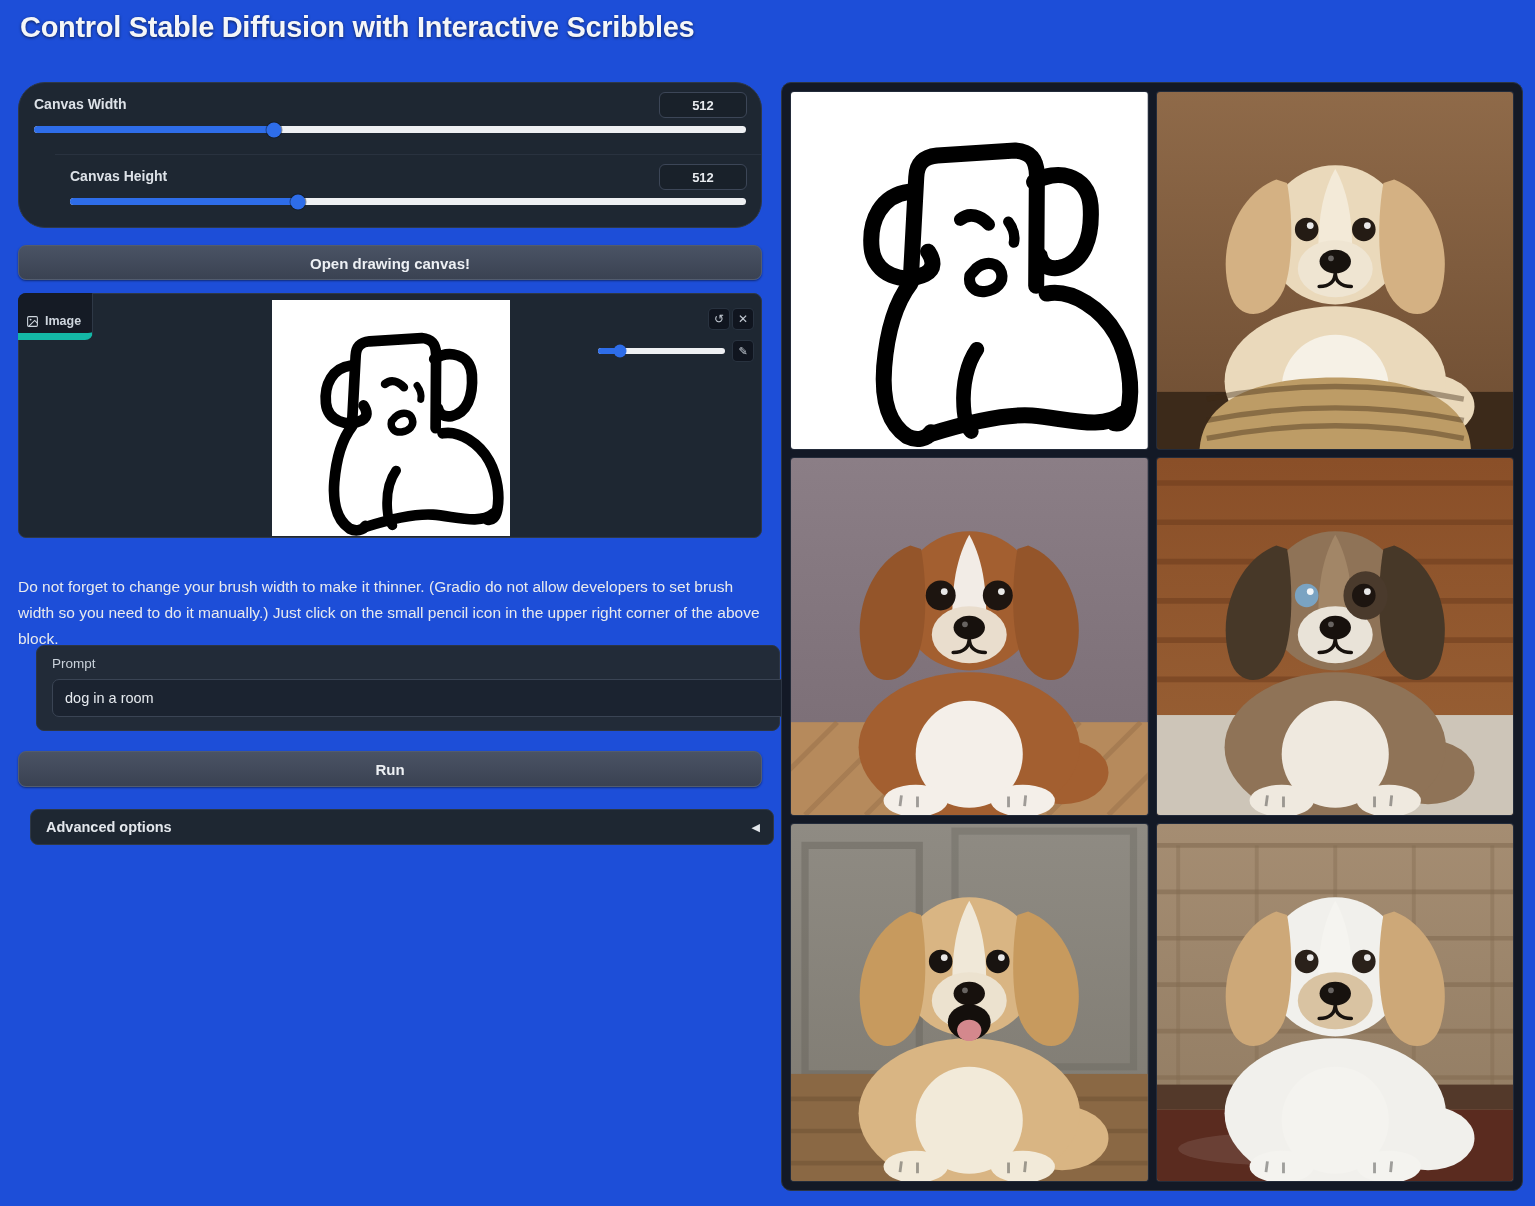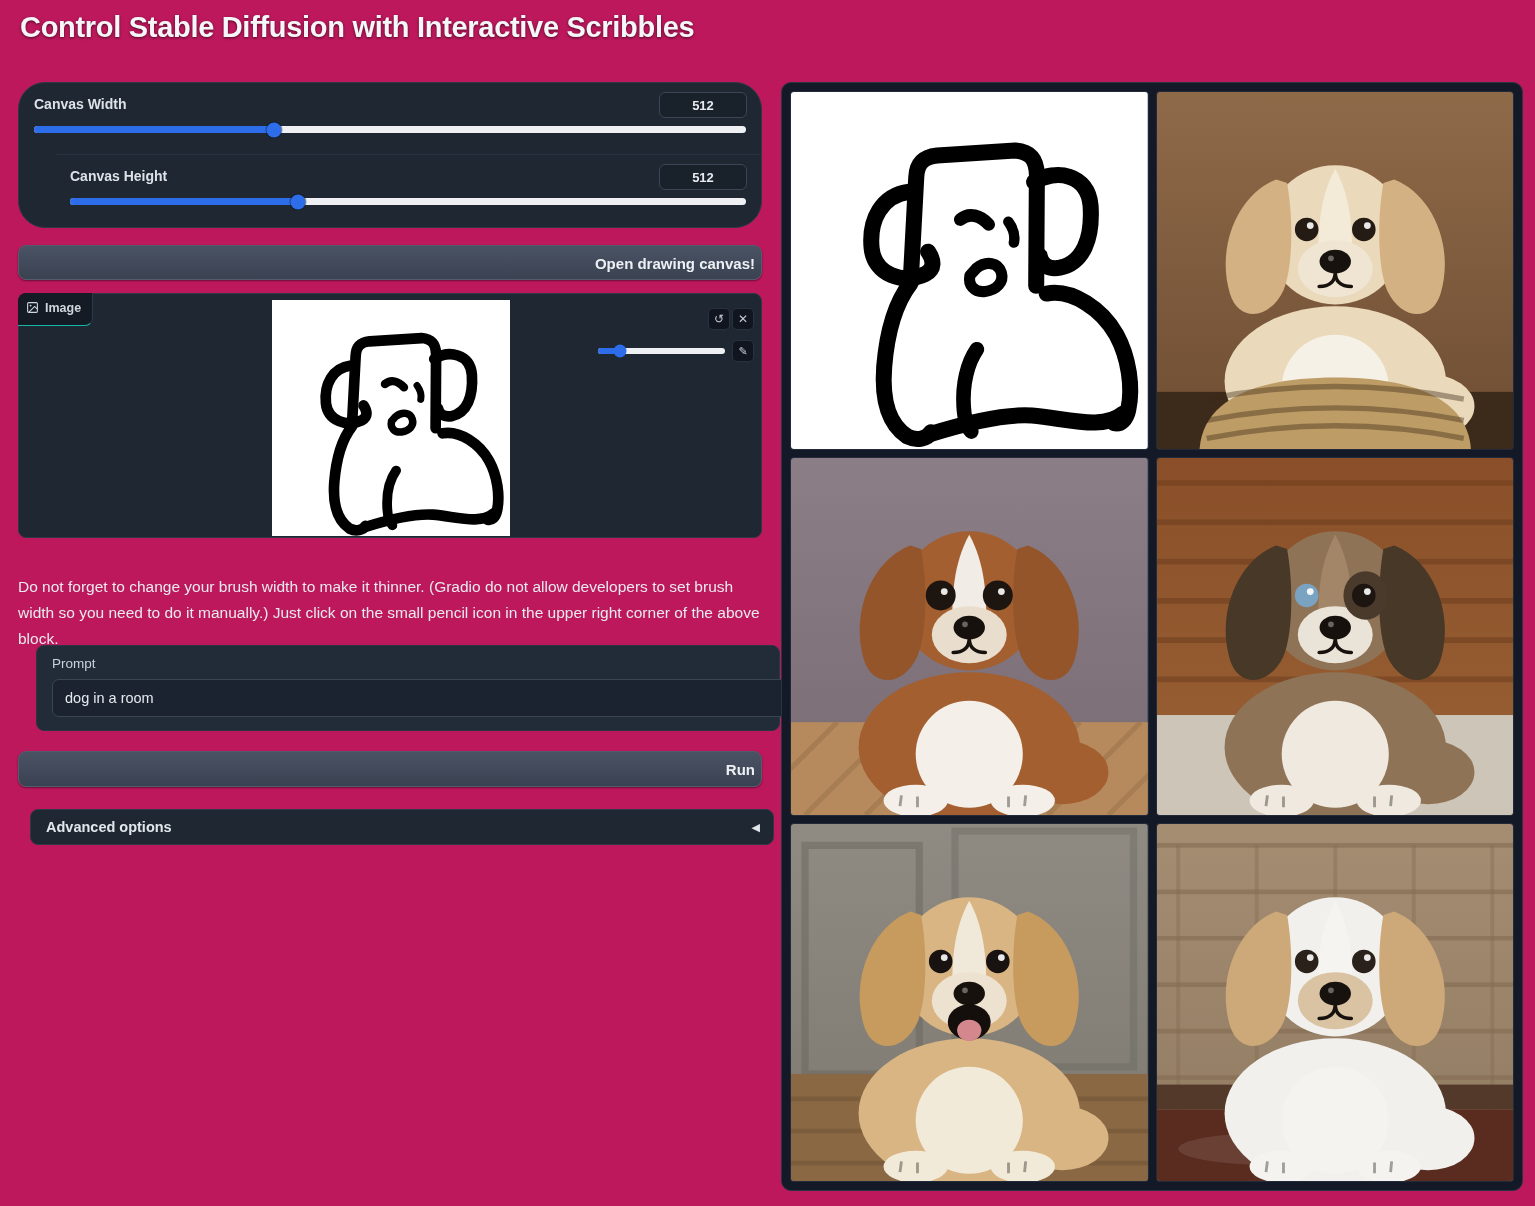--- a/index.html
+++ b/index.html
@@ -1,16 +1,16 @@
 <!DOCTYPE html>
 <html><head>
 <meta charset="utf-8">
 <style>
   html,body{margin:0;padding:0;background:#0b0f17;}
-  #app{position:relative;width:1535px;height:1206px;background:#be185d;
+  #app{position:relative;width:1535px;height:1206px;background:#1d4ed8;
        font-family:"Liberation Sans",sans-serif;color:#e7eaee;overflow:hidden;}
 
   
   .page-title{position:absolute;left:20px;top:11px;font-size:29px;font-weight:700;
     color:#f4f6f8;letter-spacing:-.3px;text-shadow:0 1px 3px rgba(0,0,0,.6);margin:0;}
 
   
   .panel{position:absolute;background:#1e2732;border:1px solid #2e3846;border-radius:8px;box-sizing:border-box;}
 
   
@@ -22,29 +22,29 @@
     border:1px solid #3c4657;border-radius:6px;color:#e8ebef;font-size:13px;font-weight:600;
     text-align:center;font-family:"Liberation Sans",sans-serif;box-sizing:border-box;padding:0;}
   .track{position:absolute;left:15px;right:15px;top:43px;height:7px;border-radius:5px;background:#eef0f3;}
   .track .fill{position:absolute;left:0;top:0;bottom:0;width:var(--p,33%);background:#2e6de9;border-radius:5px;}
   .track .handle{position:absolute;left:var(--p,33%);top:50%;transform:translate(-50%,-50%);
     width:15px;height:15px;border-radius:50%;background:#2e6de9;box-shadow:0 0 0 1px rgba(12,18,28,.45);}
 
   
   .big-btn{position:absolute;left:18px;width:744px;height:36px;border-radius:8px;box-sizing:border-box;
     background:linear-gradient(180deg,#4a5364,#3a4252);border:1px solid #525c6e;
-    color:#edf0f4;font-size:15px;font-weight:700;text-align:right;line-height:34px;
+    color:#edf0f4;font-size:15px;font-weight:700;text-align:center;line-height:34px;
     box-shadow:0 1px 2px rgba(0,0,0,.45);cursor:pointer;}
   #open-canvas-btn{top:245px;height:35px;}
   #run-btn{top:751px;}
 
   
   #image-block{left:18px;top:293px;width:744px;height:245px;}
-  #image-badge{position:absolute;left:-1px;top:-1px;height:24px;display:flex;align-items:flex-start;gap:6px;
-    padding:8px 11px 0 8px;background:#151b25;border-right:1px solid #2e3846;border-bottom:1px solid #14b8a6;
+  #image-badge{position:absolute;left:-1px;top:-1px;height:24px;display:flex;align-items:center;gap:6px;
+    padding:16px 11px 0 8px;background:#151b25;border-right:1px solid #2e3846;border-bottom:7px solid #14b8a6;
     border-radius:8px 0 8px 0;font-size:12.5px;font-weight:700;color:#cfd6de;}
   #sketch-canvas{position:absolute;left:253px;top:6px;width:238px;height:236px;background:#ffffff;overflow:hidden;}
   #sketch-canvas svg{display:block;width:100%;height:100%;}
   .mini-btn{position:absolute;width:20px;height:20px;border-radius:4px;background:#10151f;
     color:#c3cad3;font-size:12px;line-height:20px;text-align:center;cursor:pointer;
     box-shadow:0 0 0 1px rgba(60,72,90,.35);}
   #undo-btn{right:32px;top:15px;}
   #clear-btn{right:8px;top:15px;}
   #pencil-btn{right:8px;top:47px;font-size:11px;}
   #brush-track{position:absolute;right:36px;top:54px;width:127px;height:6px;border-radius:4px;background:#eef0f3;}

